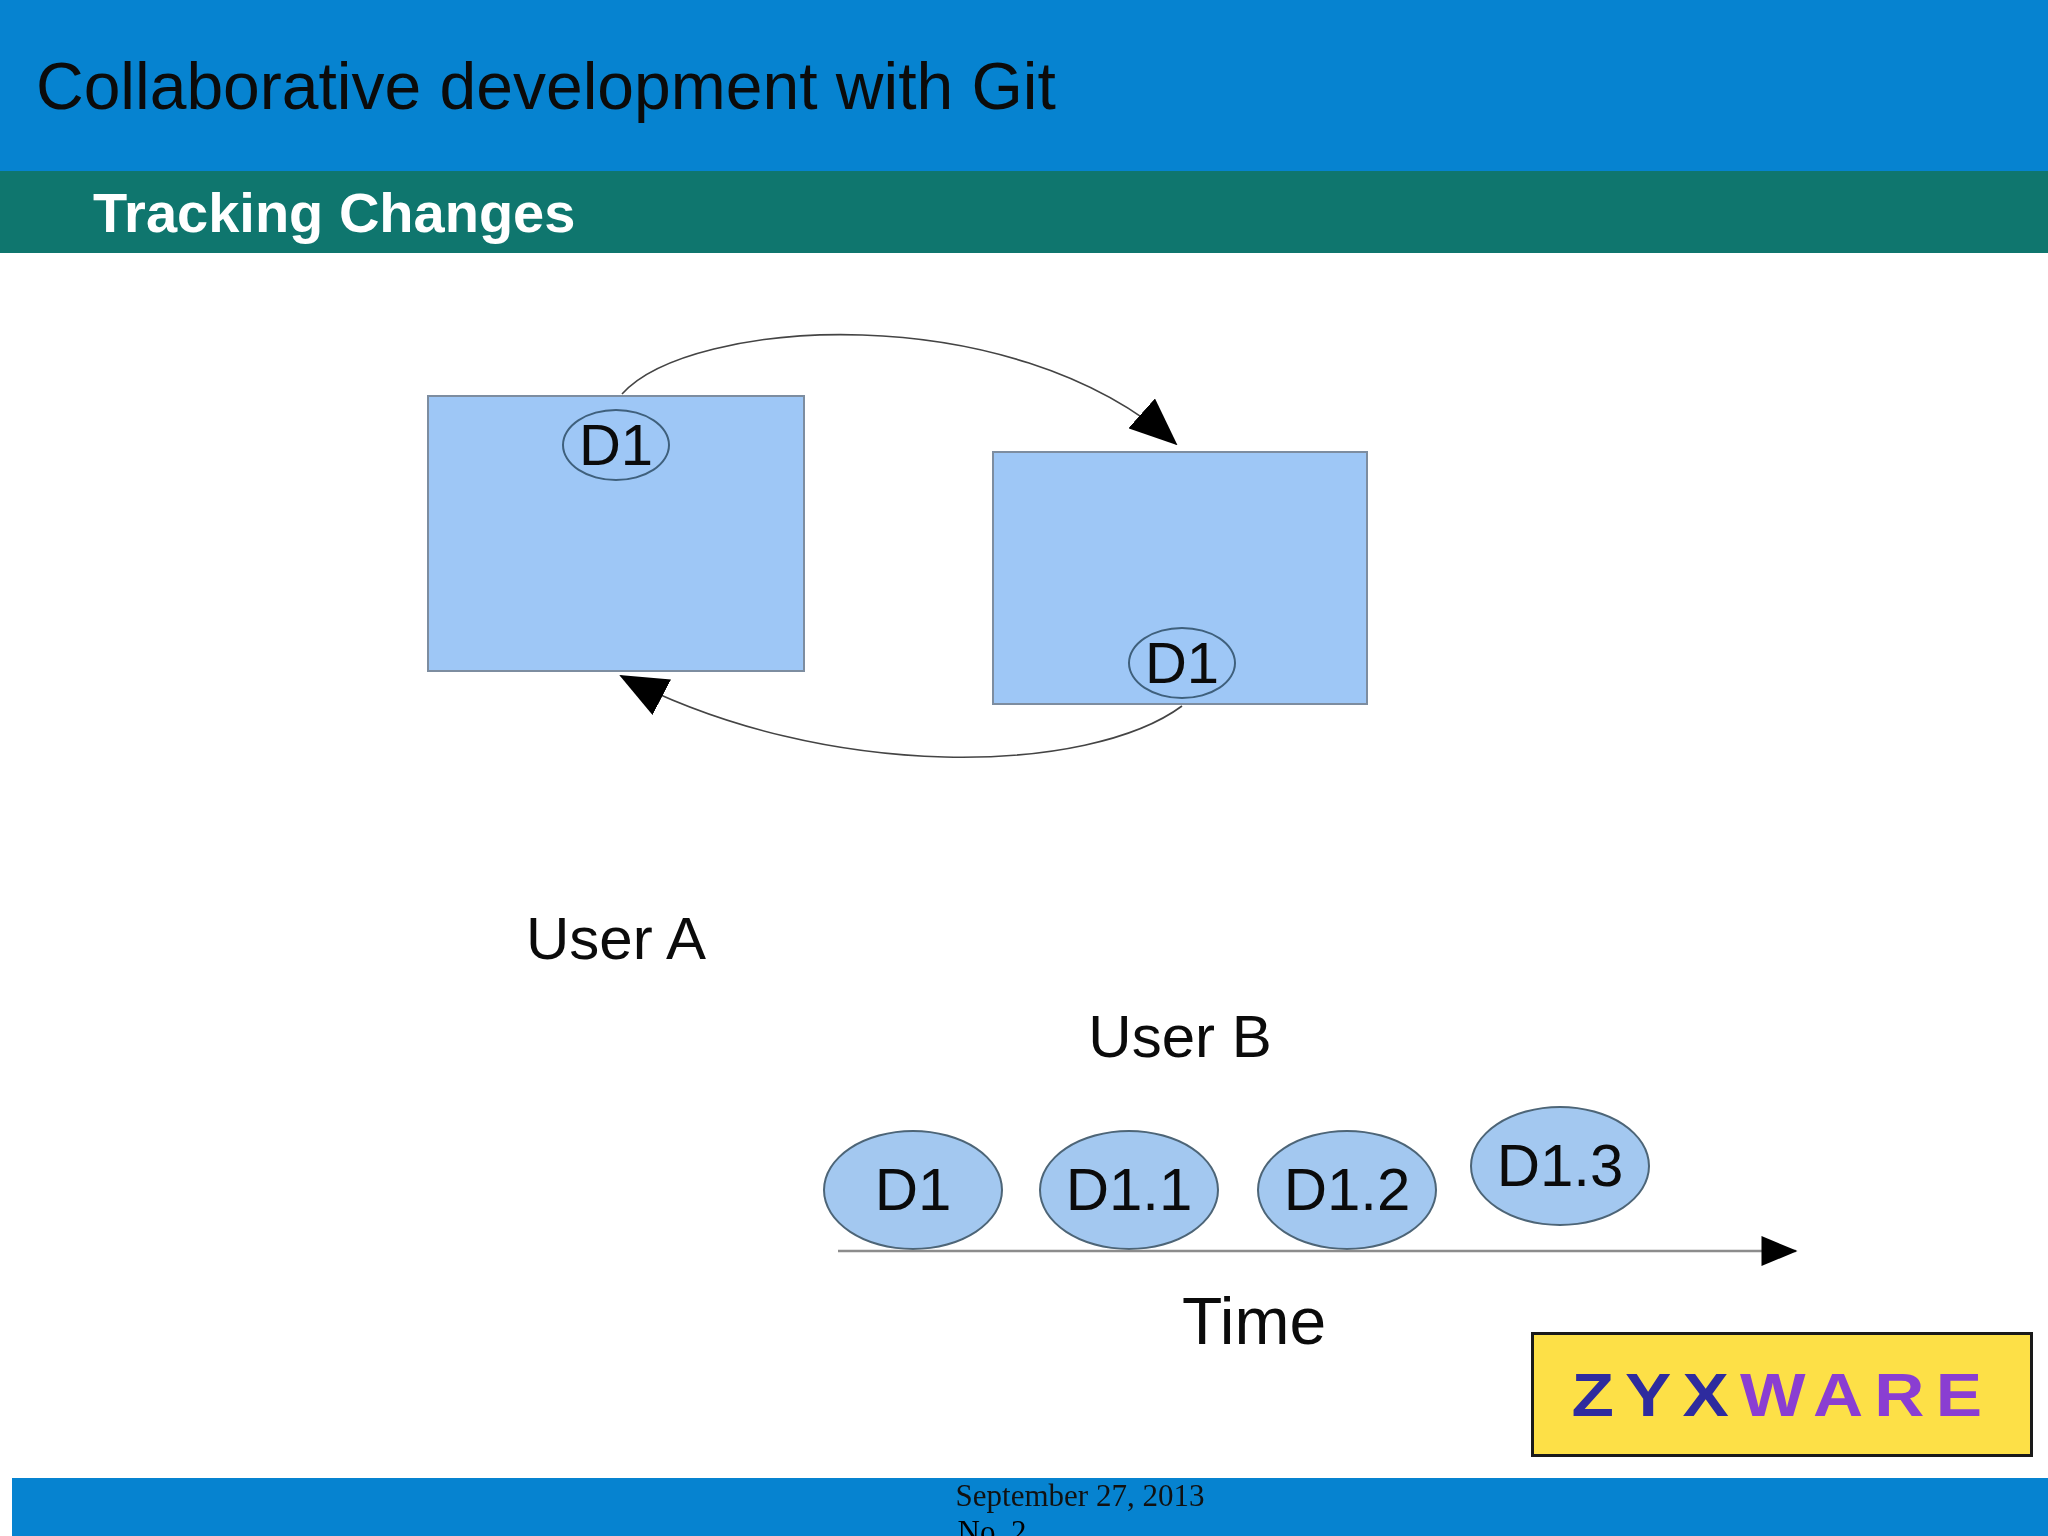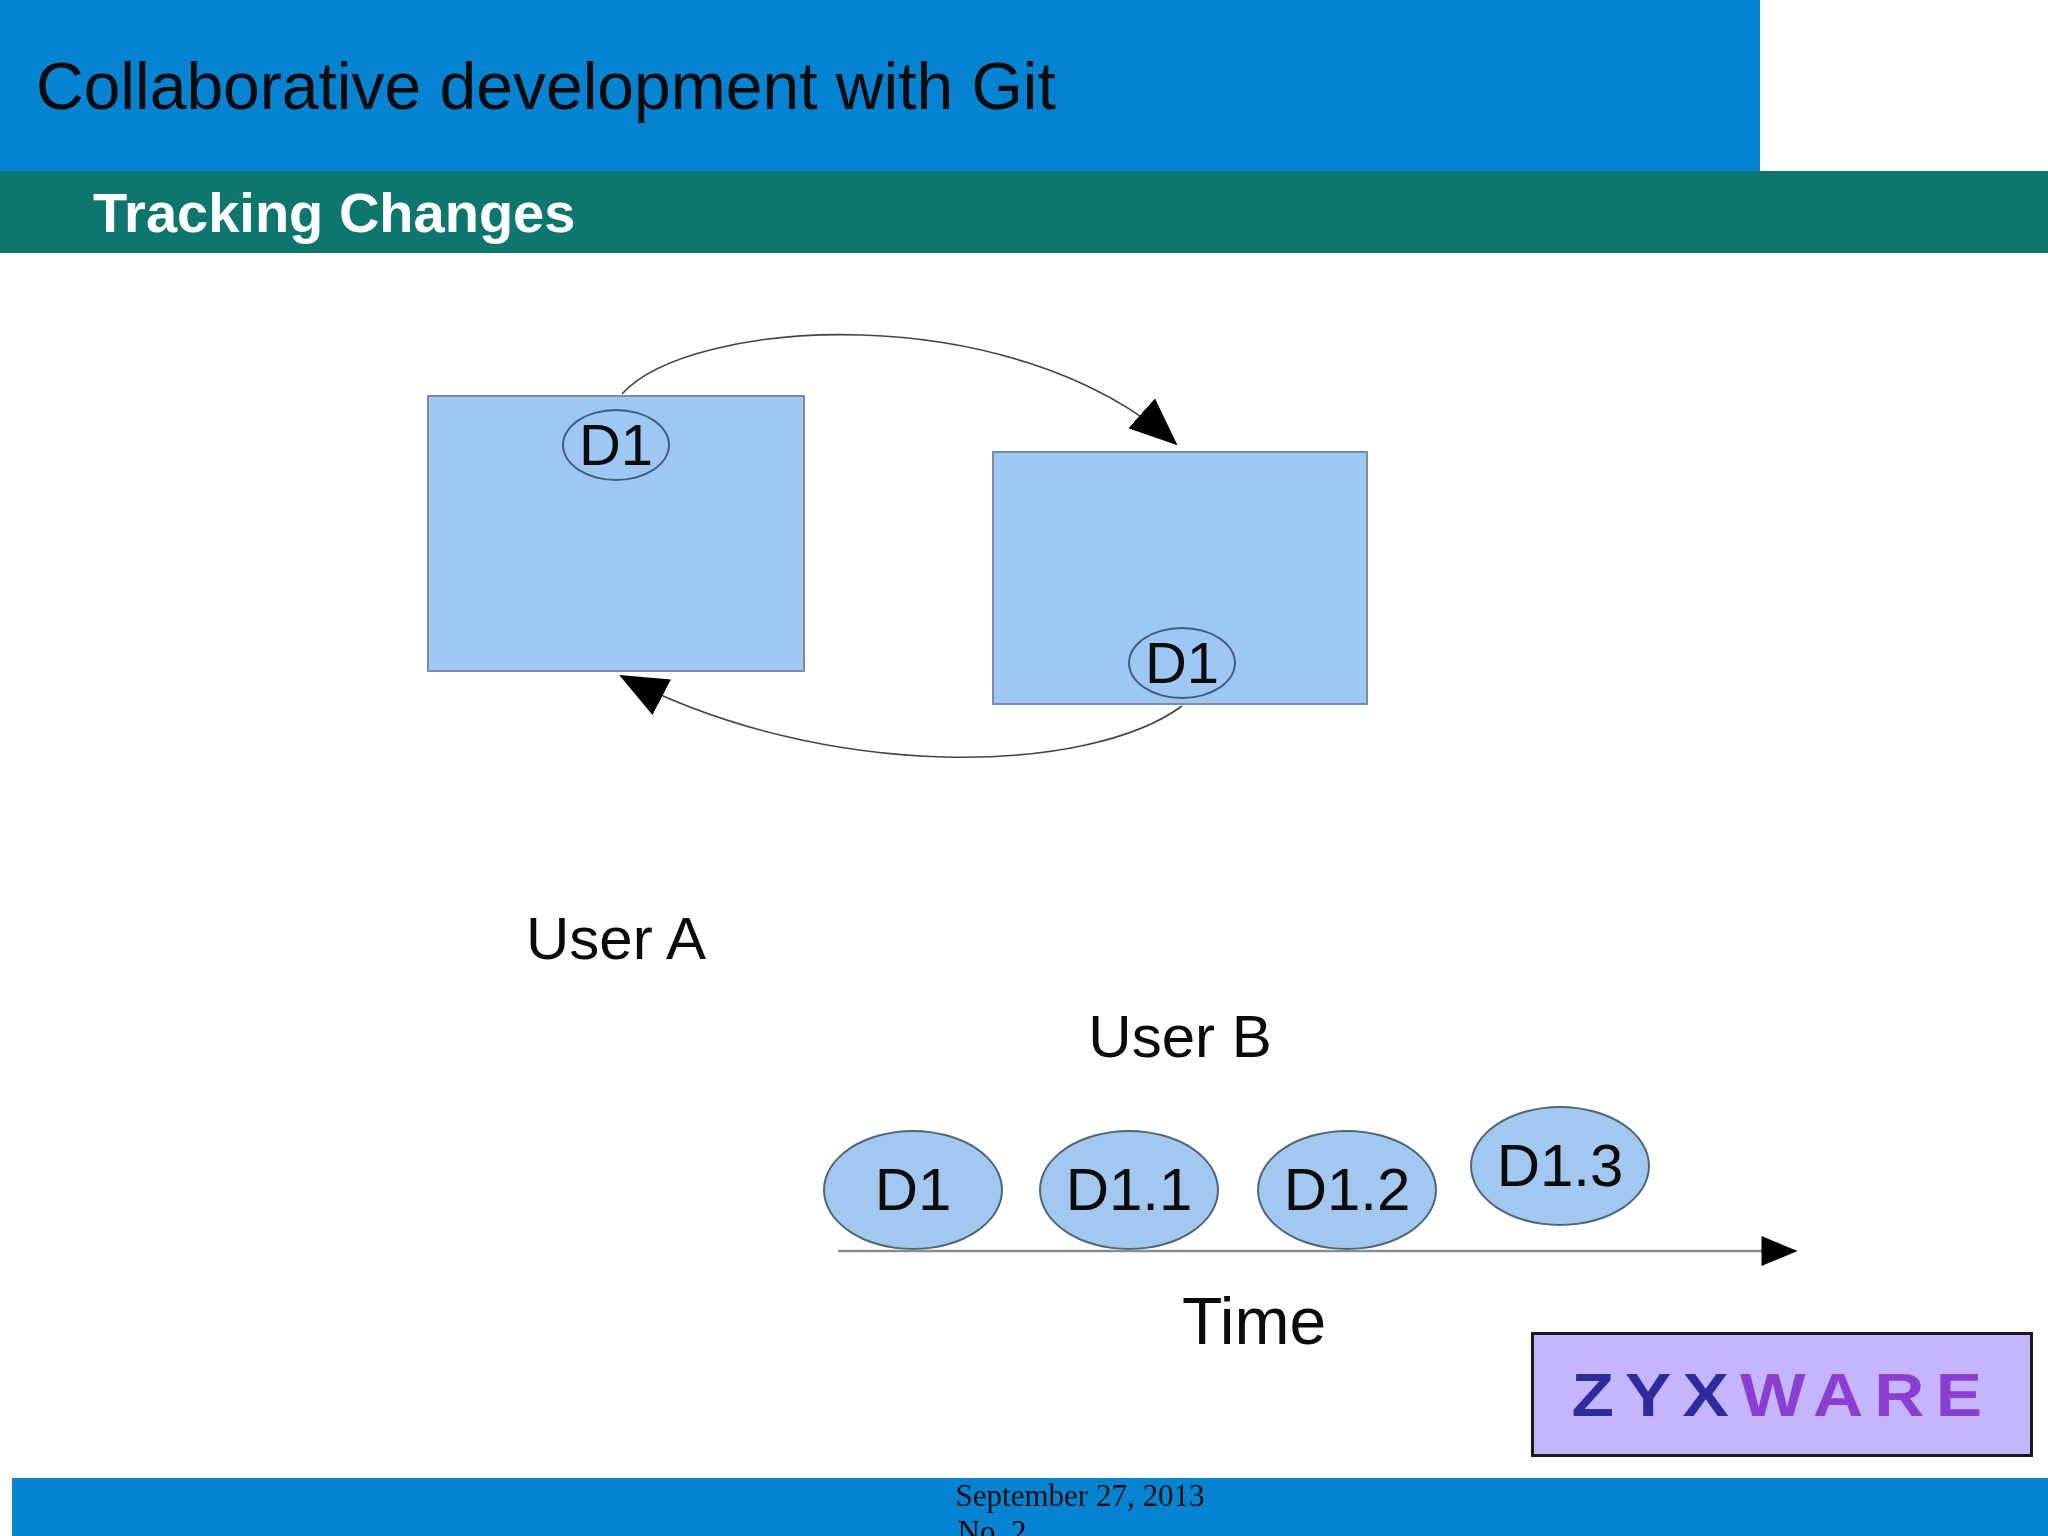--- a/index.html
+++ b/index.html
@@ -3,21 +3,21 @@
 <meta charset="utf-8">
 <style>
   html,body{margin:0;padding:0;}
   body{
     width:2048px;height:1536px;position:relative;overflow:hidden;
     background:#ffffff;
     font-family:"Liberation Sans","DejaVu Sans",sans-serif;
   }
   
   .title-bar{
-    position:absolute;left:0;top:0;width:1760px;height:171px;
+    position:absolute;left:0;top:0;width:2048px;height:171px;
     background:#0683d0;
   }
   .title-text{
     position:absolute;left:36px;top:48px;
     font-size:66px;color:#0b0b0b;letter-spacing:0px;white-space:nowrap;
   }
   .subtitle-bar{
     position:absolute;left:0;top:171px;width:2048px;height:82px;
     background:#0f766e;display:flex;align-items:center;
   }
@@ -58,21 +58,21 @@
   .tl-2{left:1039px;top:1130px;}
   .tl-3{left:1257px;top:1130px;justify-content:center;}
   .tl-4{left:1470px;top:1106px;}
   .time-label{
     position:absolute;left:1182px;top:1288px;
     font-size:66px;color:#0b0b0b;line-height:1;white-space:nowrap;
   }
   
   .logo-box{
     position:absolute;left:1531px;top:1332px;width:502px;height:125px;
-    background:#c4b5fd;border:3px solid #1a1a1a;box-sizing:border-box;
+    background:#fde047;border:3px solid #1a1a1a;box-sizing:border-box;
     display:flex;flex-direction:column;align-items:center;justify-content:center;
   }
   .logo-main{
     font-size:62px;font-weight:bold;line-height:1;letter-spacing:10px;
     white-space:nowrap;transform:scaleX(1.12);
   }
   .logo-zyx{color:#2e2b9e;}
   .logo-ware{color:#8a3ed2;}
   .logo-tagline{
     margin-top:6px;font-size:29px;font-weight:600;color:#1a1a1a;

